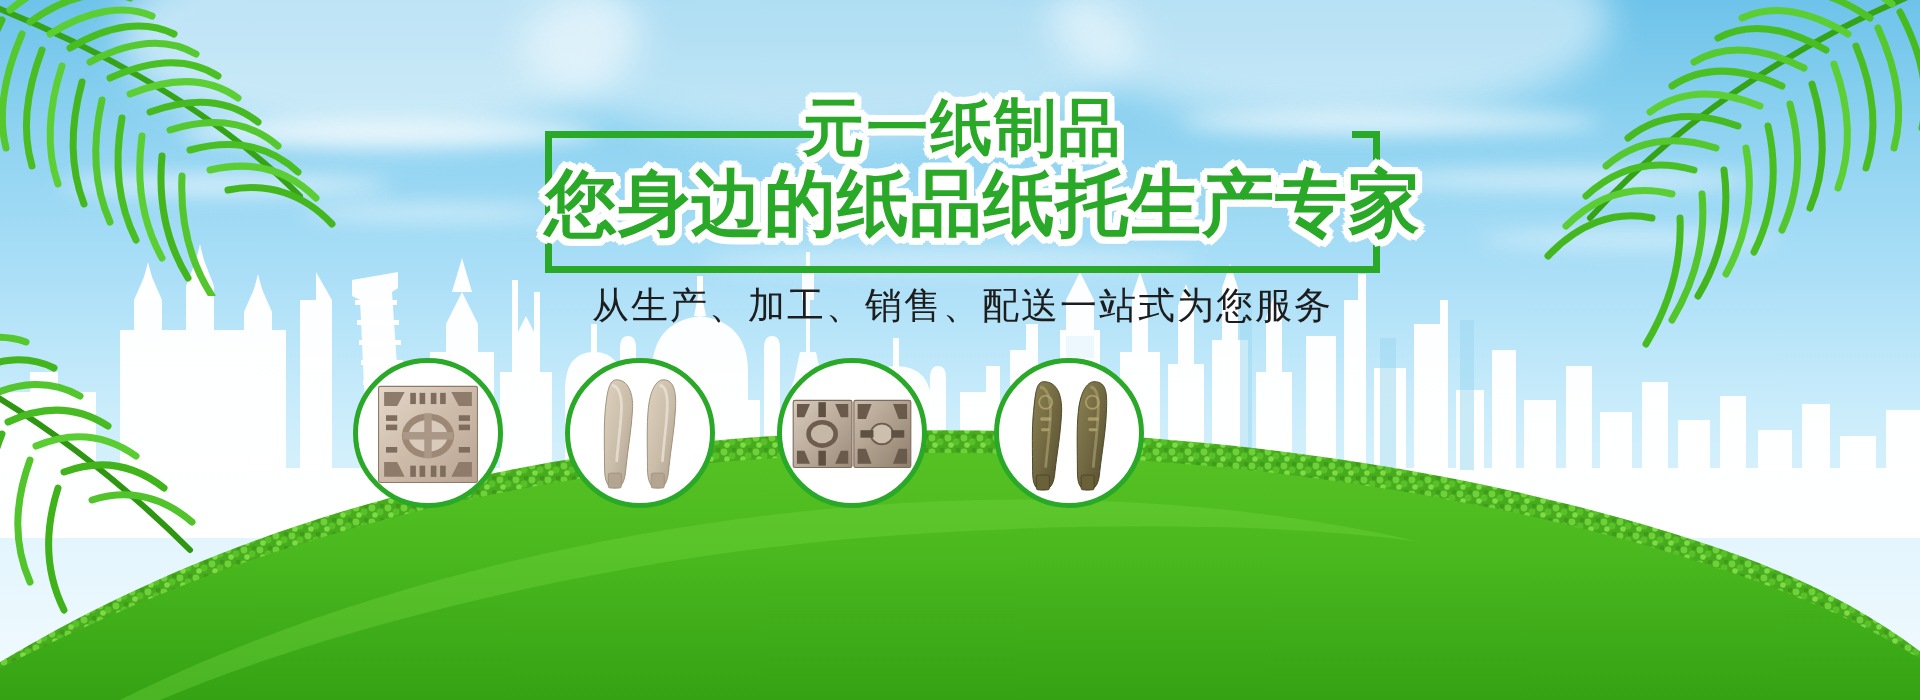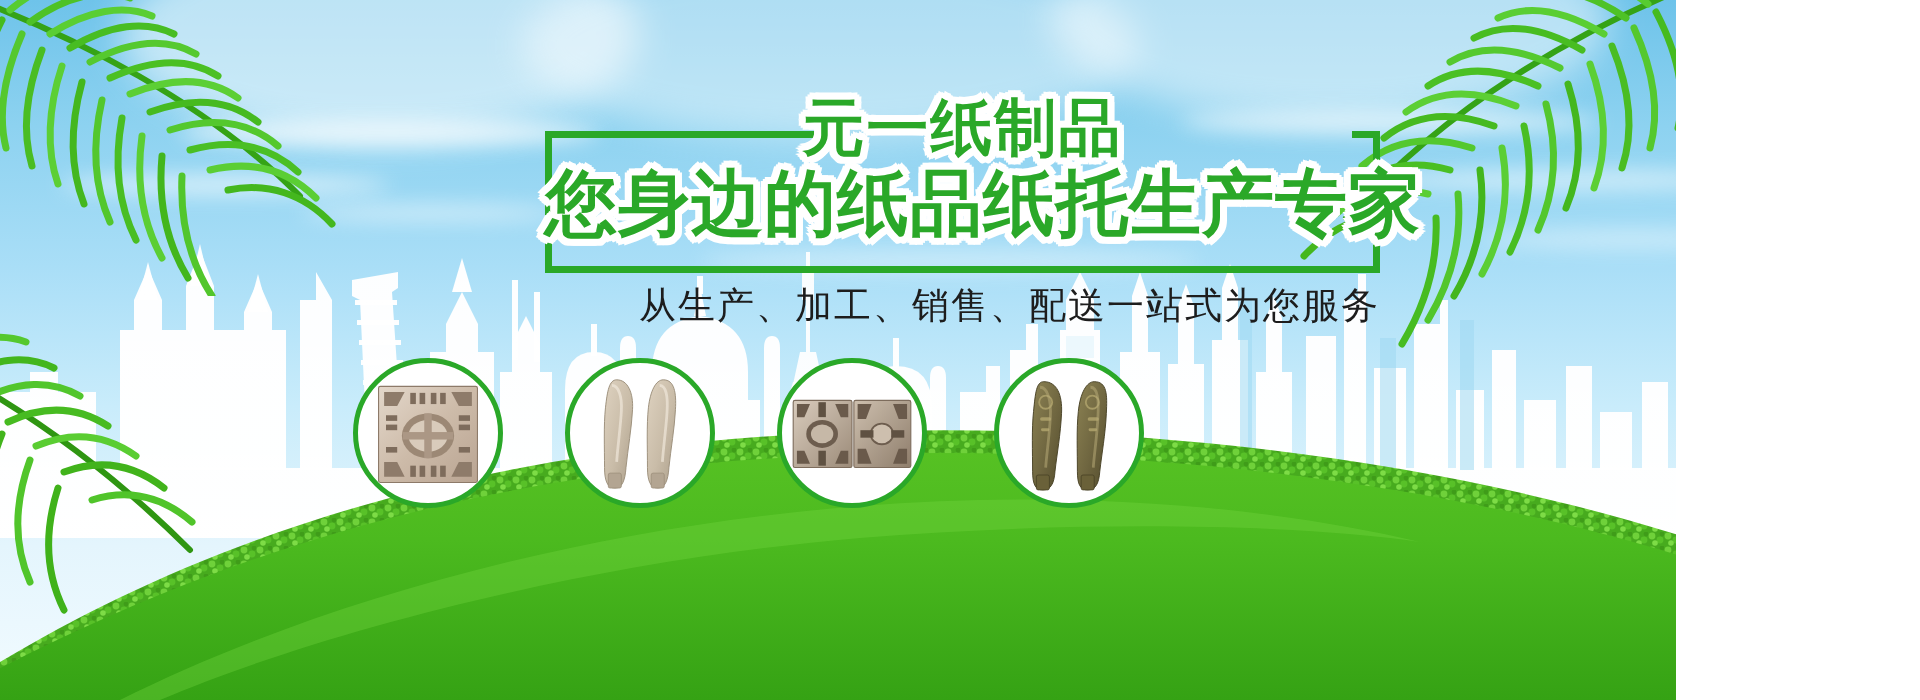--- a/index.html
+++ b/index.html
@@ -1,21 +1,21 @@
 <!DOCTYPE html>
 <html><head>
 <meta charset="utf-8">
 <title>Banner</title>
 <style>
   * { margin:0; padding:0; box-sizing:border-box; }
   html,body { width:1920px; height:700px; overflow:hidden; }
   body { font-family:"DejaVu Sans","Liberation Sans",sans-serif; }
 
   #banner {
-    position:relative; width:1676px; height:700px; overflow:hidden;
+    position:relative; width:1920px; height:700px; overflow:hidden;
     background:linear-gradient(180deg,#6ec3ea 0%,#8dd2f0 18%,#a9def7 38%,#c9ecfb 58%,#e4f5fd 78%,#f2fbff 100%);
   }
 
   
   .cloudlayer { position:absolute; inset:0; pointer-events:none; }
   .cloud {
     position:absolute; background:#ffffff; border-radius:50%;
     filter:blur(18px); opacity:.85;
   }
   .wisp {
@@ -70,21 +70,21 @@
     top:64px; font-size:72px; line-height:92px; letter-spacing:1px;
     text-shadow:
       -5px -5px 0 #fff, 5px -5px 0 #fff, -5px 5px 0 #fff, 5px 5px 0 #fff,
       -6px 0 0 #fff, 6px 0 0 #fff, 0 -6px 0 #fff, 0 6px 0 #fff,
       -7px -3px 0 #fff, 7px -3px 0 #fff, -7px 3px 0 #fff, 7px 3px 0 #fff,
       -3px -7px 0 #fff, 3px -7px 0 #fff, -3px 7px 0 #fff, 3px 7px 0 #fff;
   }
 
   #subtitle {
     position:absolute; left:545px; top:282px; width:835px;
-    text-align:right; font-size:37px; line-height:48px;
+    text-align:center; font-size:37px; line-height:48px;
     color:#1d1d1d; white-space:nowrap; letter-spacing:2px; z-index:41;
     font-family:"DejaVu Sans","Liberation Sans",sans-serif;
   }
 
   
   #circles { position:absolute; left:0; top:0; width:1920px; height:700px; z-index:35; }
   .prod-circle {
     position:absolute; border-radius:50%;
     background:#ffffff; border:5px solid #2aa828;
     display:flex; align-items:center; justify-content:center;

